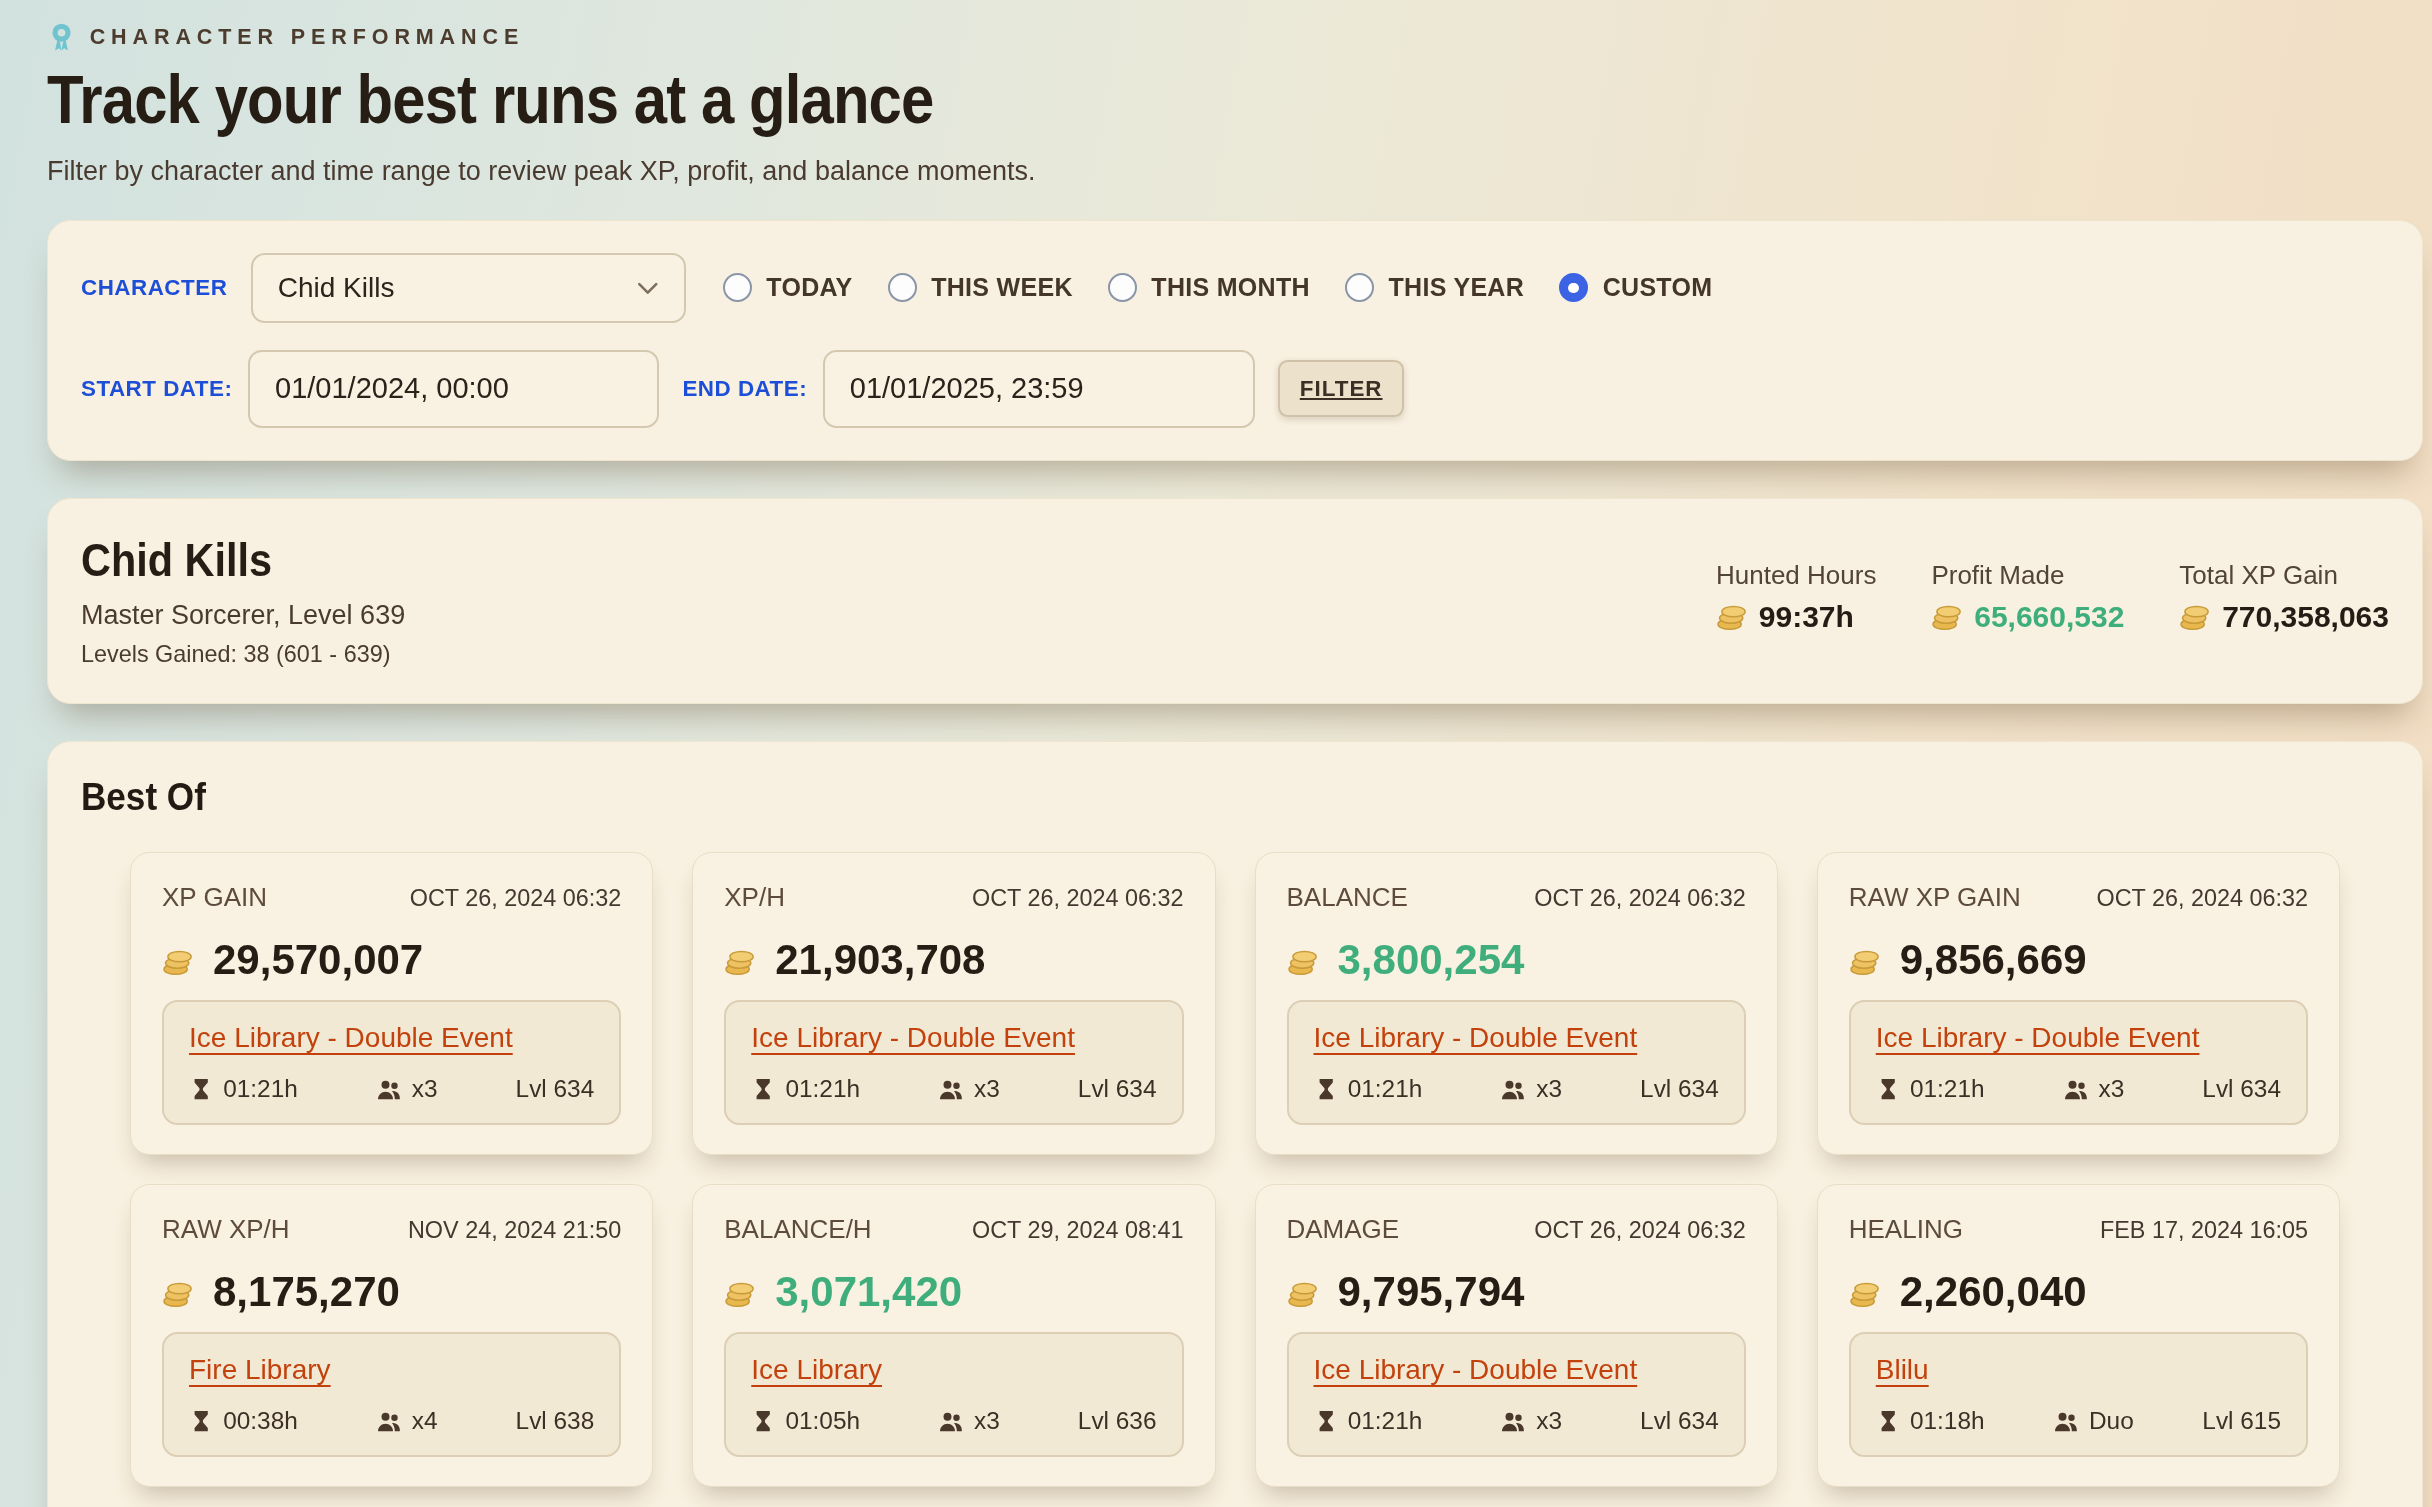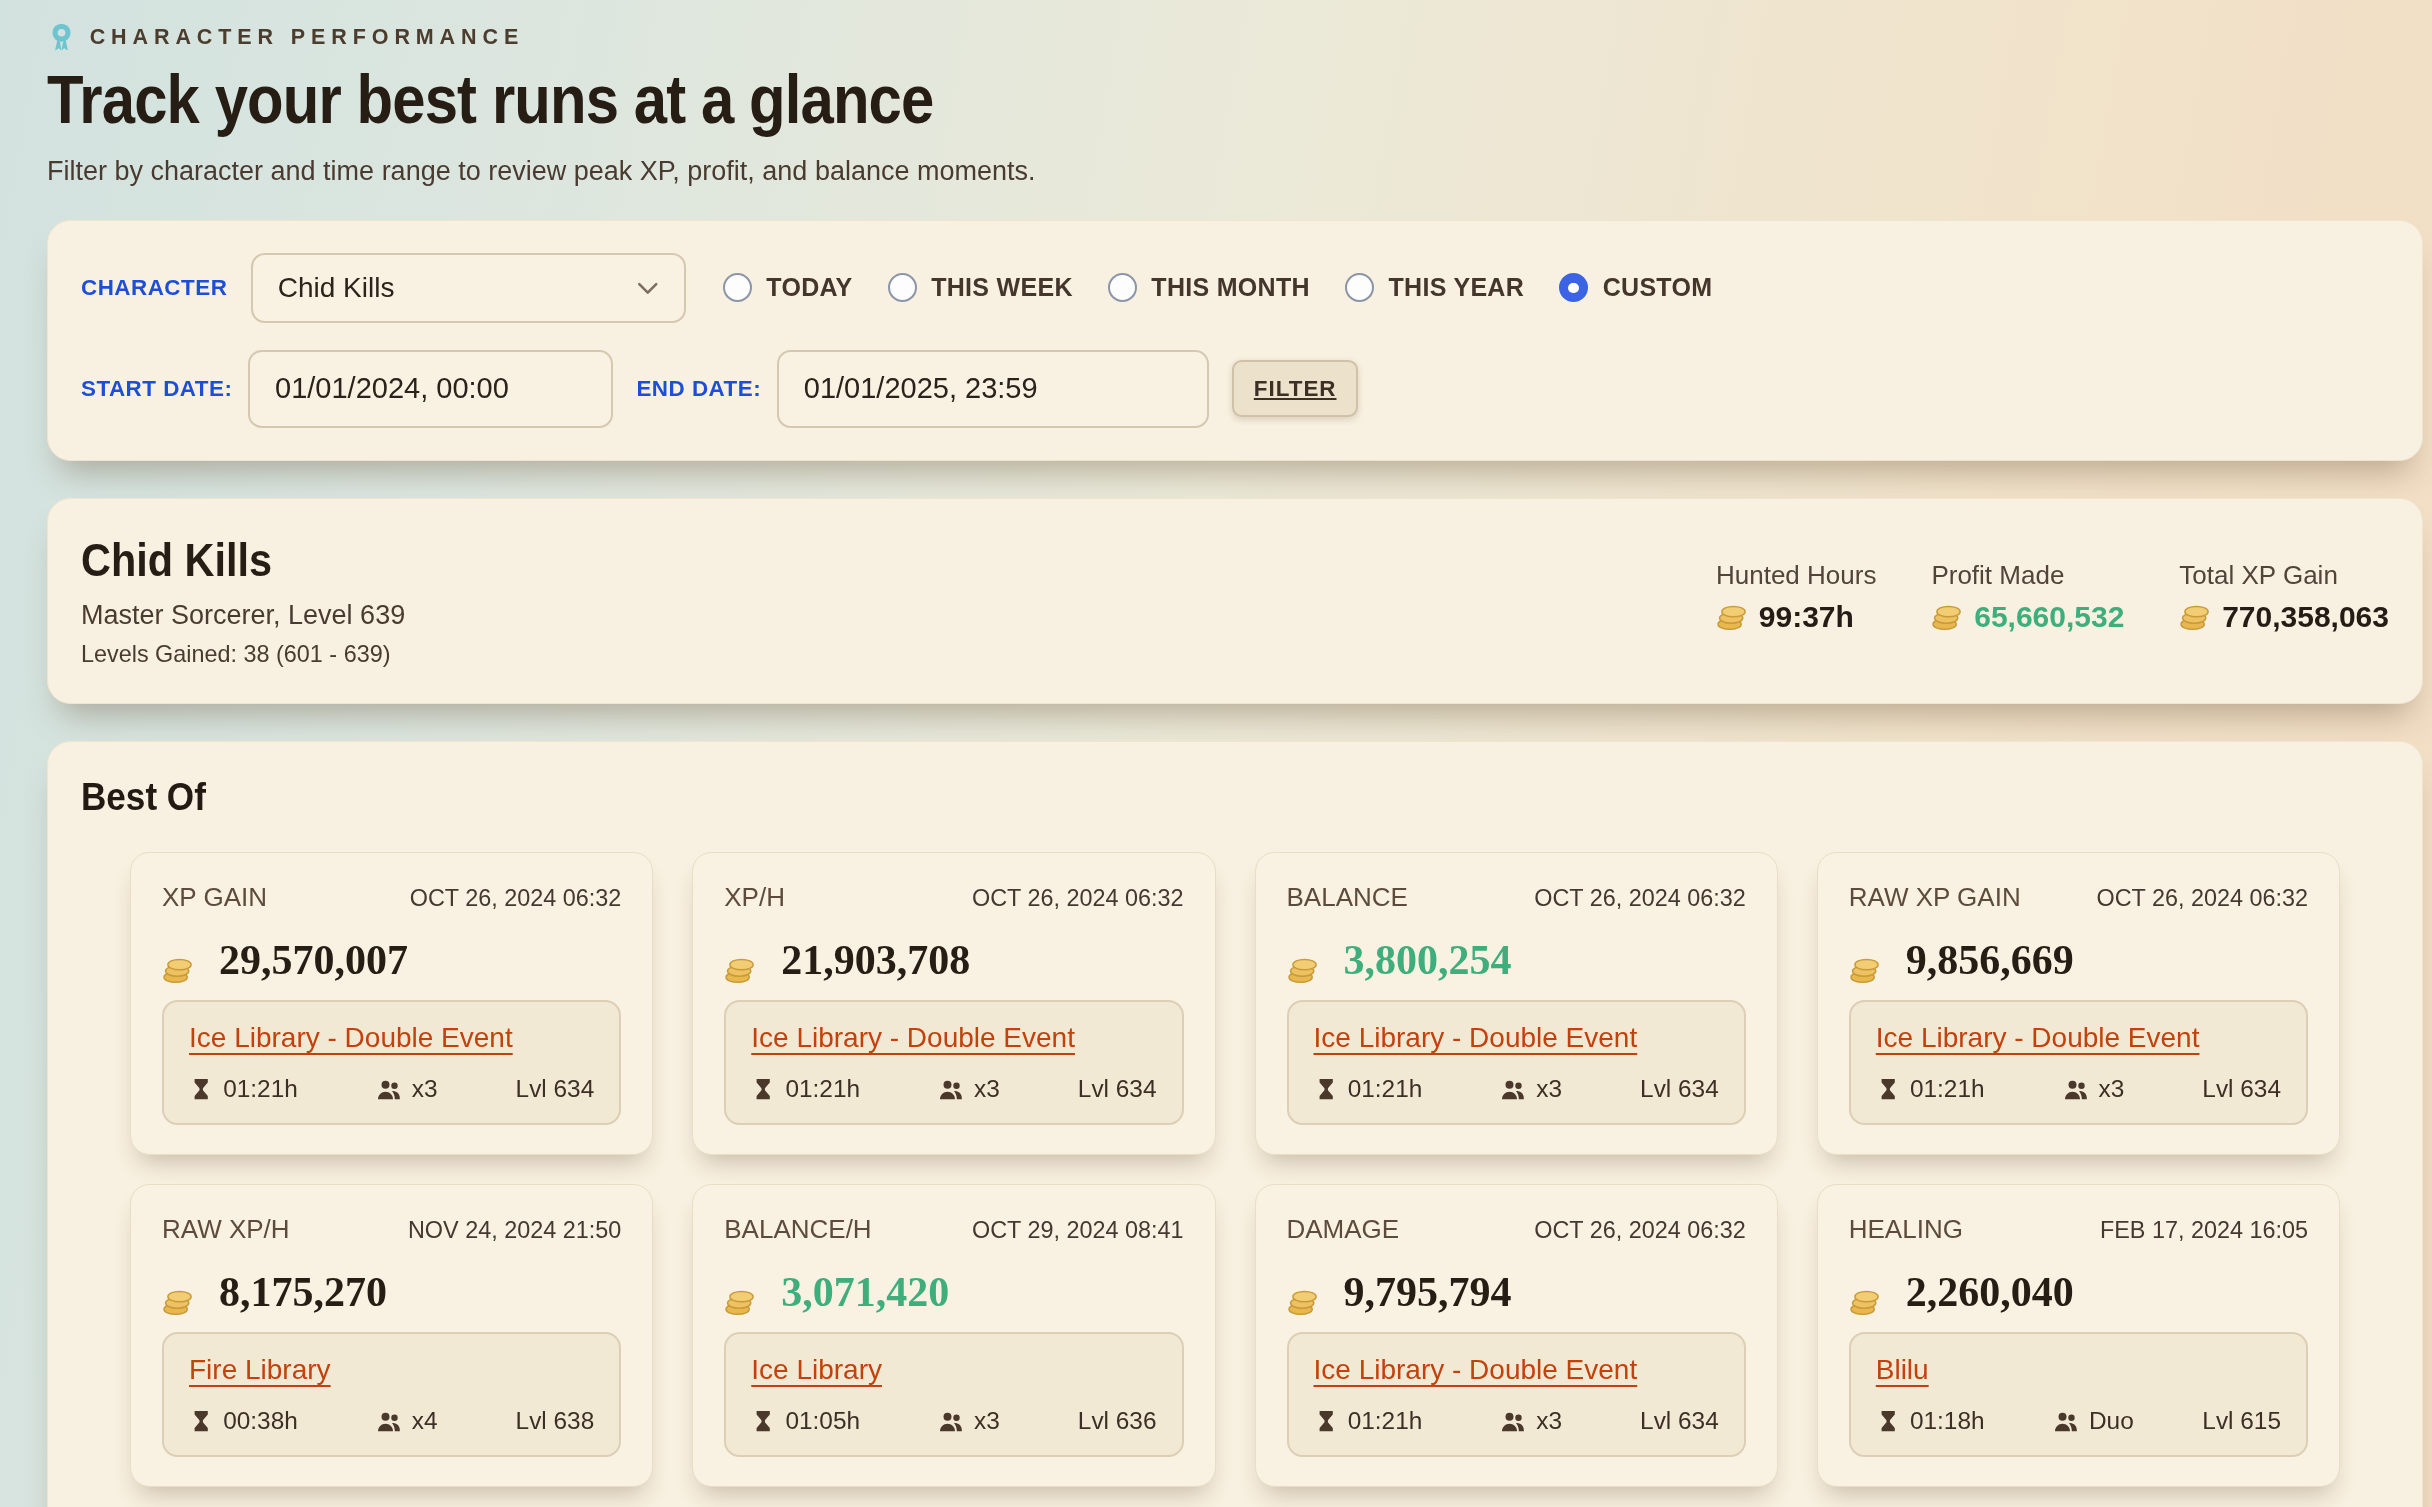--- a/index.html
+++ b/index.html
@@ -40,21 +40,21 @@
   .radios { display:flex; align-items:center; gap:35px; margin-left:37px; }
   .radio-opt { display:flex; align-items:center; gap:14.6px; cursor:pointer; }
   .radio {
     width:29px; height:29px; border-radius:50%; background:#fdfdfd;
     border:2.9px solid #8b95a8; display:flex; align-items:center; justify-content:center;
   }
   .radio.on { background:#3b63e4; border-color:#3b63e4; }
   .radio.on::after { content:''; width:10.7px; height:10.7px; border-radius:50%; background:#fff; }
   .radio-label { font-size:25px; font-weight:700; color:#44362b; letter-spacing:0.3px; }
   .date-input {
-    margin-left:15.6px; width:365px; height:78px; border:2px solid #d5c8b0; border-radius:13.7px;
+    margin-left:15.6px; width:411px; height:78px; border:2px solid #d5c8b0; border-radius:13.7px;
     background:#f9f1e1; font-size:29px; color:#2b221b; padding:0 25px;
     font-family:"Liberation Sans", sans-serif;
   }
   .end-label { margin-left:23.4px; }
   .filter-btn {
     margin-left:23.4px; width:126px; height:57px; border:2px solid #cfc2a8; border-radius:9.8px;
     background:#ece1ca; font-size:22.4px; font-weight:700; letter-spacing:1px; color:#3c2f26;
     font-family:"Liberation Sans", sans-serif; cursor:pointer;
     box-shadow:0 2.9px 5.9px rgba(96,74,44,.18);
     text-decoration:underline;
@@ -75,21 +75,21 @@
   .bestof-heading { font-size:39px; font-weight:800; color:#221a13; transform:scaleX(.9); transform-origin:left center; }
   .cards { margin:33px 49px 0; display:grid; grid-template-columns:repeat(4,1fr); column-gap:39px; row-gap:29px; }
   .card {
     height:303px; background:#f9f1e1; border:1px solid #e9ddc5; border-radius:19.5px;
     padding:29px 31px; display:flex; flex-direction:column;
     box-shadow:0 15.6px 23.4px -9.8px rgba(96,74,44,.32);
   }
   .card-head { display:flex; justify-content:space-between; align-items:baseline; }
   .card-label { font-size:26px; color:#5d4c3e; }
   .card-date { font-size:23.4px; color:#453830; }
-  .card-value { margin-top:23.4px; font-size:42px; font-weight:700; color:#261d15; display:flex; align-items:flex-end; gap:22px;font-family:Liberation Serif, serif; }
+  .card-value { margin-top:23.4px; font-size:42px; font-weight:700; color:#261d15; display:flex; align-items:center; gap:16px; }
   .card-value.gold { color:#3fae7c; }
   .subcard {
     margin-top:auto; background:#f2e9d5; border:2px solid #dccfb5; border-radius:15.6px;
     padding:19.5px 25px;
   }
   .hunt-link { font-size:28px; color:#c2410c; text-decoration-thickness:2px; text-underline-offset:5.9px; }
   .meta { margin-top:21.5px; display:flex; justify-content:space-between; align-items:center;gap:33px; }
   .meta-item { display:flex; align-items:center; gap:9.8px; font-size:24.4px; color:#3c2f25; }
   .meta-level { font-size:24.4px; color:#3c2f25; }
   .icon { display:inline-flex; }

